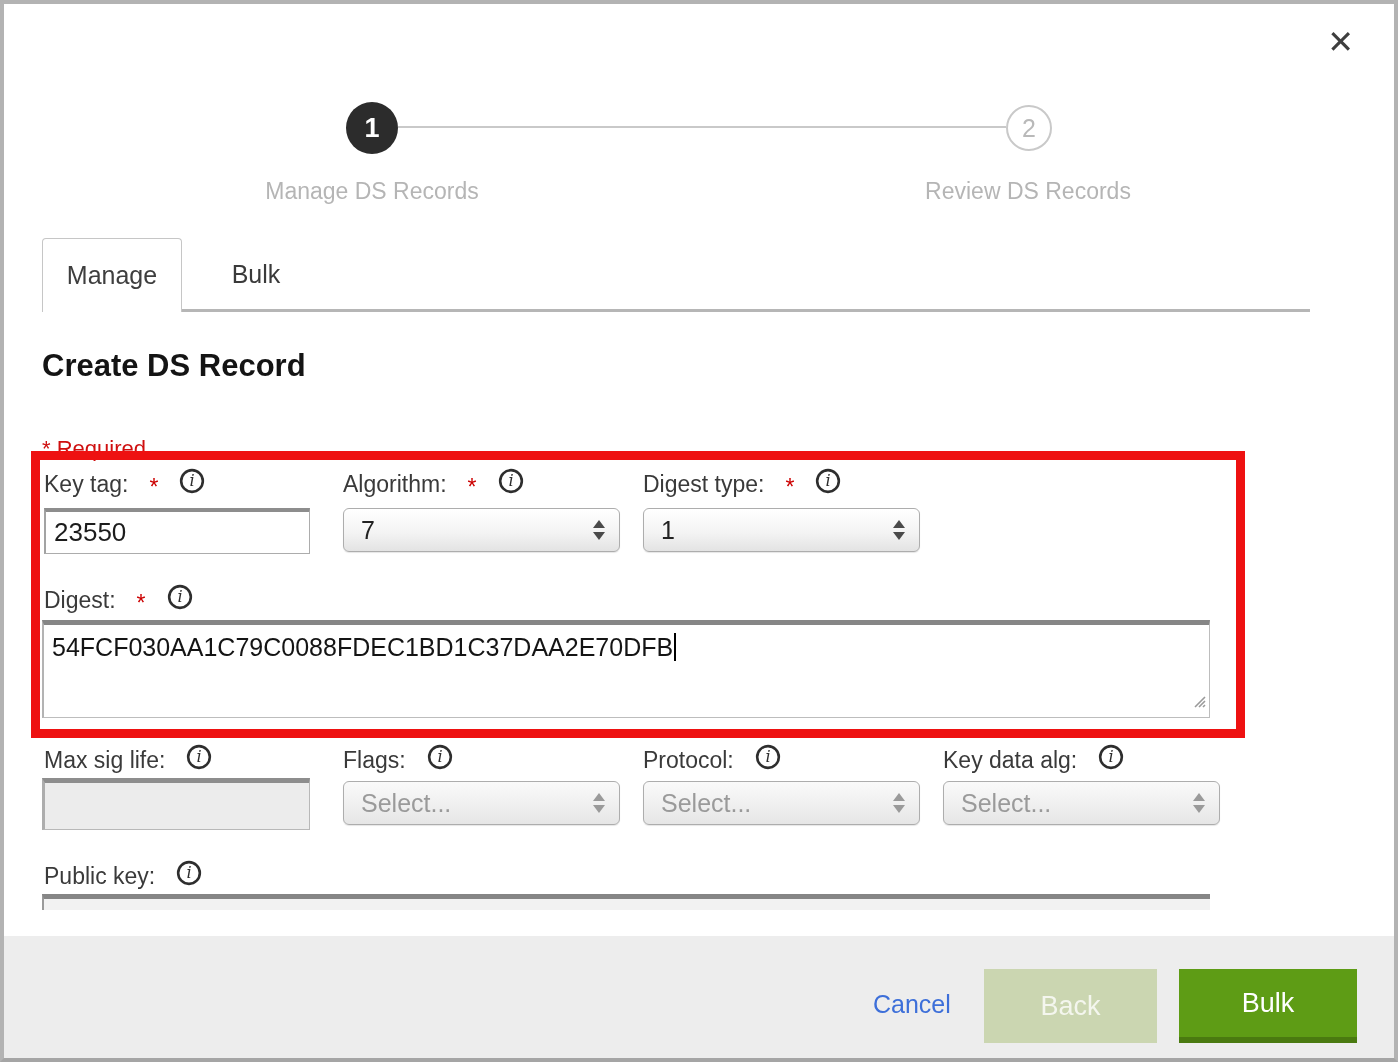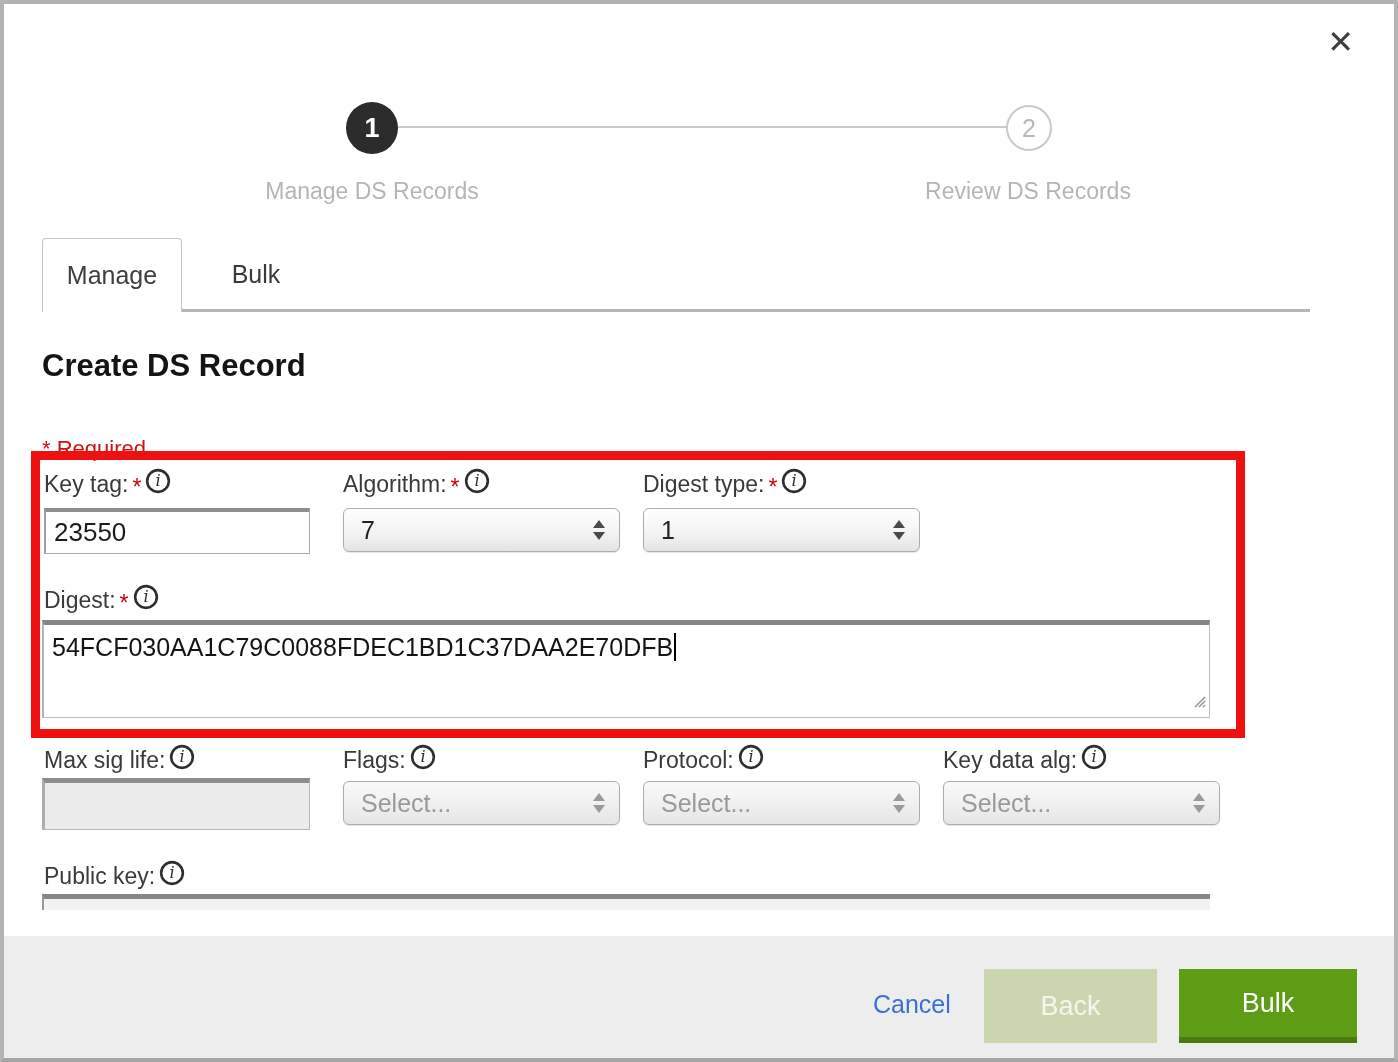--- a/index.html
+++ b/index.html
@@ -46,21 +46,21 @@
     position:absolute; top:238px; left:182px; width:148px; height:72px;
     display:flex; align-items:center; justify-content:center;
     font-size:25px; color:#3a3a3a; cursor:pointer; z-index:2;
   }
   
   .heading { position:absolute; top:348px; left:42px; font-size:31px; font-weight:700; color:#141414; }
   .required-note { position:absolute; top:416px; left:42px; font-size:22px; color:#cf0f0f;margin-top:20px; }
   
   .red-box { position:absolute; top:451px; left:31px; width:1214px; height:287px; border:9px solid #ee1111; z-index:40; pointer-events:none; }
   
-  .f-label { position:absolute; font-size:23px; color:#3a3a3a; display:flex; align-items:center; gap:4px; white-space:nowrap; }
+  .f-label { position:absolute; font-size:23px; color:#3a3a3a; display:flex; align-items:center; gap:21px; white-space:nowrap; }
   .req { color:#cc0000; font-size:23px; position:relative; top:3px; }
   .info-svg { display:inline-block; vertical-align:middle; }
   
   .text-input {
     position:absolute; background:#ffffff;
     border:1px solid #acacac; border-top:4px solid #8d8d8d; border-left:2px solid #a3a3a3;
     font-family:"Liberation Sans","DejaVu Sans",sans-serif;
     font-size:26px; color:#1c1c1c; padding:0 8px; outline:none;
   }
   .input-disabled {

